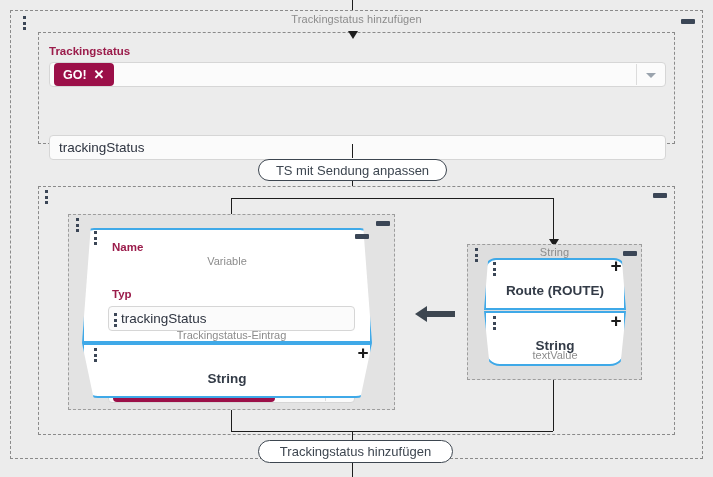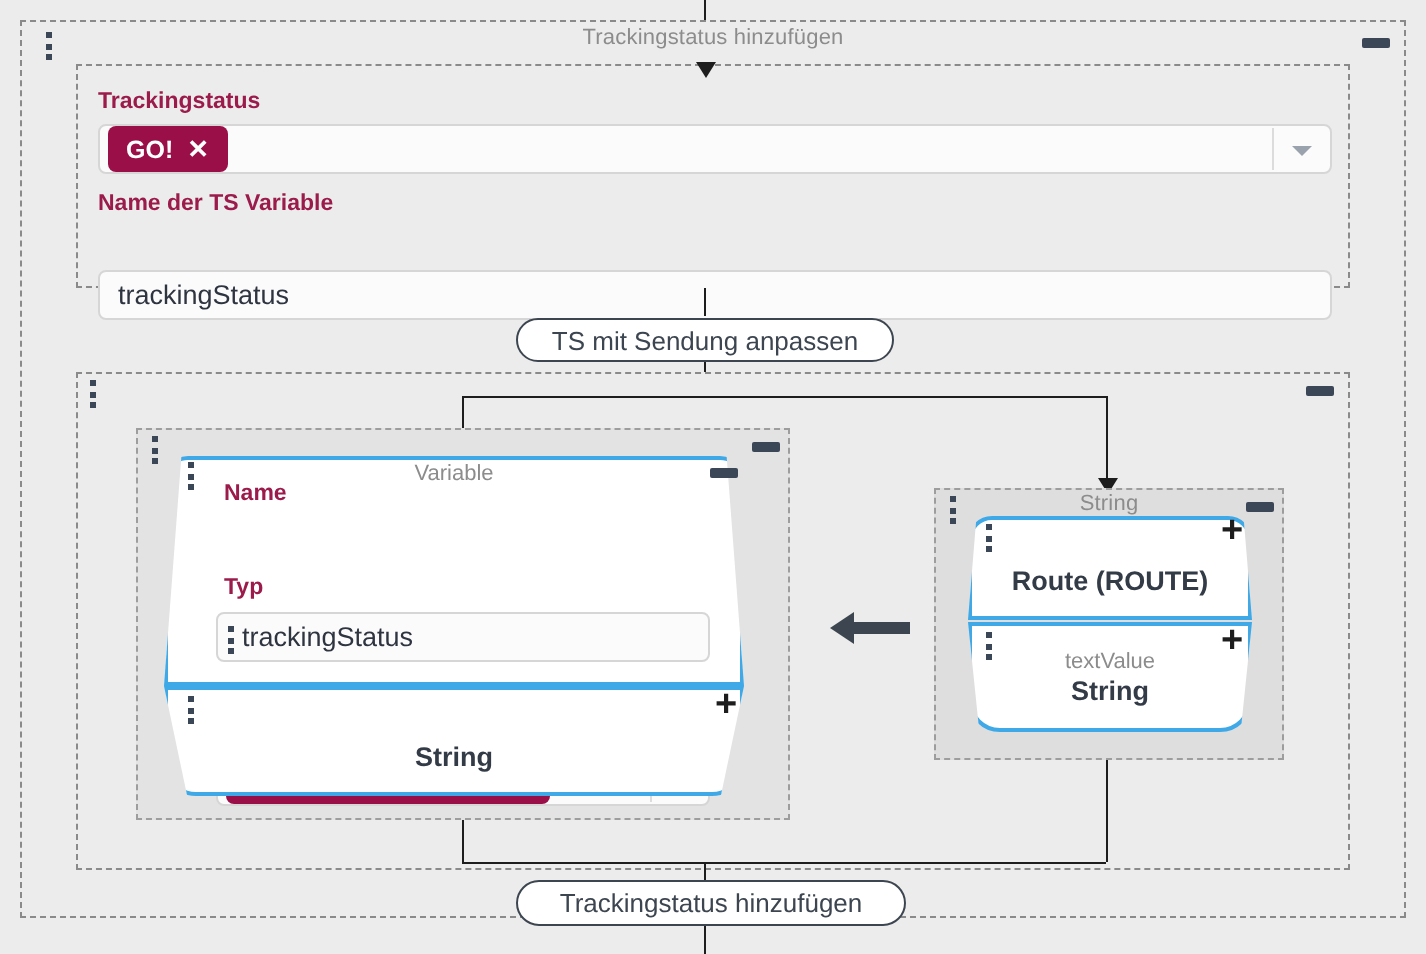--- a/index.html
+++ b/index.html
@@ -157,20 +157,21 @@
     border-radius: 0 0 14px 14px;
     clip-path: polygon(0 0, 100% 0, 96% 100%, 4% 100%);
   }
 
   .blk-title {
     position: absolute;
     left: 0; right: 0;
     text-align: center;
     font-size: 11px;
     color: #8c8c8c;
+    margin-top: 24px;
   }
   .blk-sub {
     position: absolute;
     left: 0; right: 0;
     text-align: center;
     font-size: 13.5px;
     font-weight: bold;
     color: #333b47;
   }
 
@@ -235,21 +236,20 @@
 
   <div class="input-box" style="left:49px; top:62px; width:617px; height:25px;">
     <span class="chip">
       <span>GO!</span>
       <span class="x">✕</span>
     </span>
     <div class="dd-sep" style="right:28px;"></div>
     <div class="caret" style="right:9px; top:10px;"></div>
   </div>
 
-  <div class="field-label" style="position:absolute; left:49px; top:96px;">Name der TS Variable</div>
 
   <div class="input-box" style="left:49px; top:110px; width:617px; height:25px;">
     <span class="input-value">trackingStatus</span>
   </div>
 
   <div class="conn v" style="left:352px; top:144px; height:14px;"></div>
 
   <div class="pill" style="left:258px; top:159px; width:189px; height:22px;">TS mit Sendung anpassen</div>
 
   <div class="conn v" style="left:352px; top:181px; height:12px;"></div>
@@ -311,20 +311,21 @@
 
   <div class="input-box" style="left:108px; top:303px; width:247px; height:25px;">
     <span class="chip">
       <span>Trackingstatus-Eint...</span>
       <span class="x">✕</span>
     </span>
     <div class="dd-sep" style="right:28px;"></div>
     <div class="caret" style="right:9px; top:10px;"></div>
   </div>
 
+  <div class="hint" style="position:absolute; left:108px; top:329px; width:247px;">Trackingstatus-Eintrag</div>
 
   <div class="trap trap-bot" style="left:82px; top:343px; width:290px; height:55px;
               clip-path: polygon(0 0, 100% 0, 96% 100%, 4% 100%);
               border-radius:0 0 16px 16px;"></div>
 
   <div class="grip" style="left:93px; top:348px;">
       <i></i>
       <i></i>
       <i></i>
     </div>

